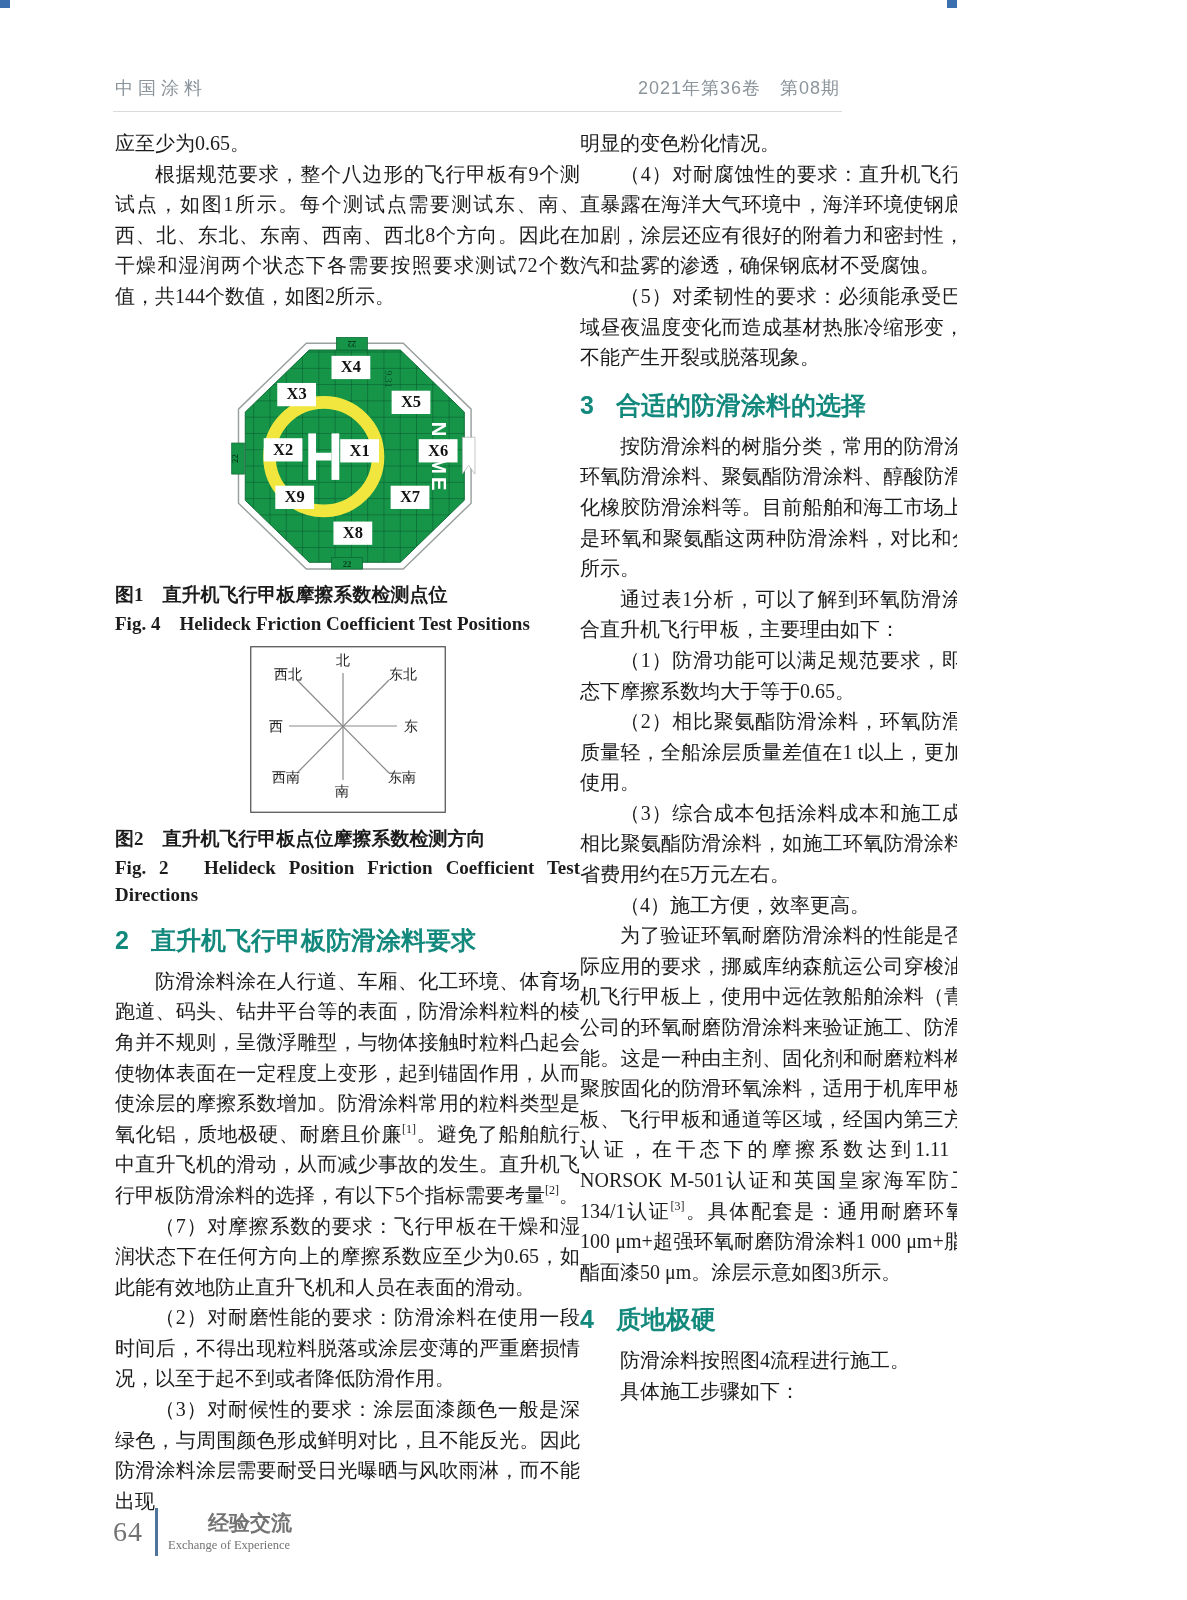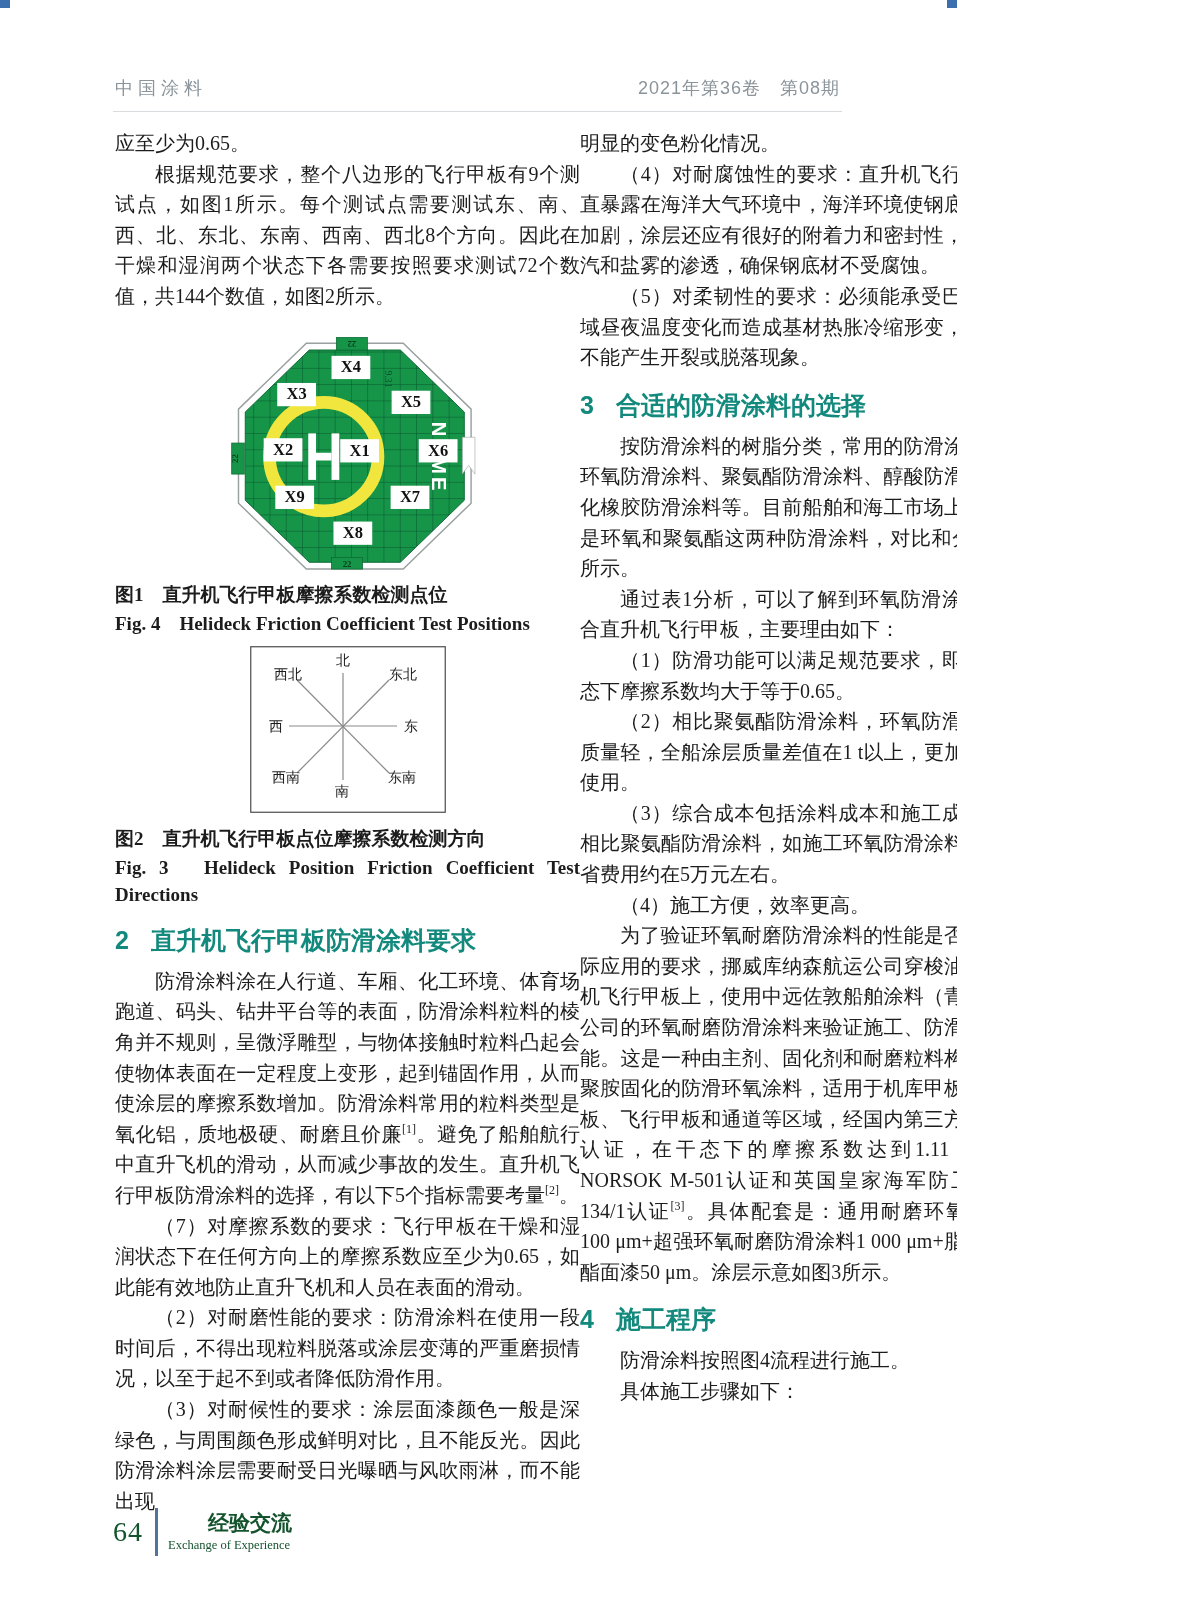--- a/index.html
+++ b/index.html
@@ -50,21 +50,21 @@
   .fig1-wrap { margin:7px auto 2px; width:330px; }
   .fig2-wrap { margin:9px auto 3px; width:196px; }
   .caption {
     font-weight:bold; font-size:19px;
     line-height:27px; margin:1px 0 2px;
   }
   .caption.en { margin-bottom:6px; }
 
   .footer {
     position:absolute; left:113px; bottom:44px;
-    display:flex; align-items:center; color:#14532d;
+    display:flex; align-items:center; color:#737373;
   }
   .page-num { font-size:28px; margin-right:12px; letter-spacing:1px; }
   .footer-divider { width:3px; height:48px; background:#51749b; margin-right:10px; }
   .col-zh { font-size:21px; font-weight:bold; font-family:"Liberation Sans","DejaVu Sans",sans-serif; line-height:26px;margin-left:40px; }
   .col-en { font-size:12.5px; line-height:18px; }
 
   svg text { font-family:"Liberation Serif","DejaVu Serif",serif; }
   .pt-label { font-size:17px; fill:#111; font-weight:bold; }
   .edge-num { font-size:9px; fill:#07401f; font-weight:bold; }
   .dim-num  { font-size:10px; fill:#07522a; }
@@ -166,21 +166,21 @@
           <text class="dir-label" x="153" y="33" text-anchor="middle">东北</text>
           <text class="dir-label" x="161" y="85" text-anchor="middle">东</text>
           <text class="dir-label" x="152" y="136" text-anchor="middle">东南</text>
           <text class="dir-label" x="92" y="150" text-anchor="middle">南</text>
           <text class="dir-label" x="36" y="136" text-anchor="middle">西南</text>
           <text class="dir-label" x="26" y="85" text-anchor="middle">西</text>
           <text class="dir-label" x="38" y="33" text-anchor="middle">西北</text>
         </svg>
       </div>
       <div class="caption">图2　直升机飞行甲板点位摩擦系数检测方向</div>
-      <div class="caption en">Fig. 3　Helideck Position Friction Coefficient Test Directions</div>
+      <div class="caption en">Fig. 2　Helideck Position Friction Coefficient Test Directions</div>
 
       <div class="section">
         <span class="sec-num">2</span>
         <span class="sec-title">直升机飞行甲板防滑涂料要求</span>
       </div>
 
       <p><span>防滑涂料涂在人行道、车厢、化工环境、体育场跑道、码头、钻井平台等的表面，防滑涂料粒料的棱角并不规则，呈微浮雕型，与物体接触时粒料凸起会使物体表面在一定程度上变形，起到锚固作用，从而使涂层的摩擦系数增加。防滑涂料常用的粒料类型是氧化铝，质地极硬、耐磨且价廉</span><sup>[1]</sup><span>。避免了船舶航行中直升飞机的滑动，从而减少事故的发生。直升机飞行甲板防滑涂料的选择，有以下5个指标需要考量</span><sup>[2]</sup><span>。</span></p>
       <p>（7）对摩擦系数的要求：飞行甲板在干燥和湿润状态下在任何方向上的摩擦系数应至少为0.65，如此能有效地防止直升飞机和人员在表面的滑动。</p>
       <p>（2）对耐磨性能的要求：防滑涂料在使用一段时间后，不得出现粒料脱落或涂层变薄的严重磨损情况，以至于起不到或者降低防滑作用。</p>
       <p>（3）对耐候性的要求：涂层面漆颜色一般是深绿色，与周围颜色形成鲜明对比，且不能反光。因此防滑涂料涂层需要耐受日光曝晒与风吹雨淋，而不能出现</p>
@@ -199,21 +199,21 @@
       <p>按防滑涂料的树脂分类，常用的防滑涂料可分为环氧防滑涂料、聚氨酯防滑涂料、醇酸防滑涂料、氯化橡胶防滑涂料等。目前船舶和海工市场上最常用的是环氧和聚氨酯这两种防滑涂料，对比和分析如表1所示。</p>
       <p>通过表1分析，可以了解到环氧防滑涂料更加适合直升机飞行甲板，主要理由如下：</p>
       <p>（1）防滑功能可以满足规范要求，即干态和湿态下摩擦系数均大于等于0.65。</p>
       <p>（2）相比聚氨酯防滑涂料，环氧防滑涂料涂层质量轻，全船涂层质量差值在1 t以上，更加适合船舶使用。</p>
       <p>（3）综合成本包括涂料成本和施工成本更低，相比聚氨酯防滑涂料，如施工环氧防滑涂料，全船节省费用约在5万元左右。</p>
       <p>（4）施工方便，效率更高。</p>
       <p><span>为了验证环氧耐磨防滑涂料的性能是否能符合实际应用的要求，挪威库纳森航运公司穿梭油轮的直升机飞行甲板上，使用中远佐敦船舶涂料（青岛）有限公司的环氧耐磨防滑涂料来验证施工、防滑等关键性能。这是一种由主剂、固化剂和耐磨粒料构成的耐磨聚胺固化的防滑环氧涂料，适用于机库甲板、露天甲板、飞行甲板和通道等区域，经国内第三方检测机构认证，在干态下的摩擦系数达到1.11，通过了NORSOK M-501认证和英国皇家海军防卫标准80-134/1认证</span><sup>[3]</sup><span>。具体配套是：通用耐磨环氧涂料N10 100 μm+超强环氧耐磨防滑涂料1 000 μm+脂肪族聚氨酯面漆50 μm。涂层示意如图3所示。</span></p>
 
       <div class="section">
         <span class="sec-num">4</span>
-        <span class="sec-title">施工程序</span>
+        <span class="sec-title">质地极硬</span>
       </div>
 
       <p>防滑涂料按照图4流程进行施工。</p>
       <p>具体施工步骤如下：</p>
     </div>
   </div>
 
   <div class="footer">
     <span class="page-num">64</span>
     <span class="footer-divider"></span>

